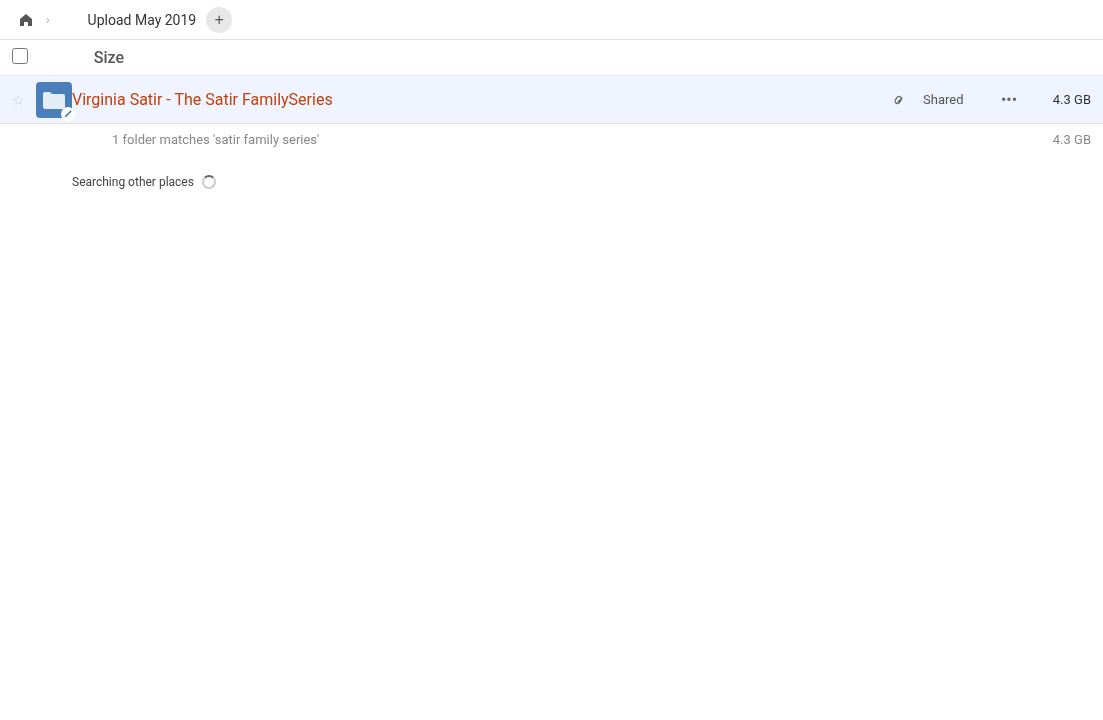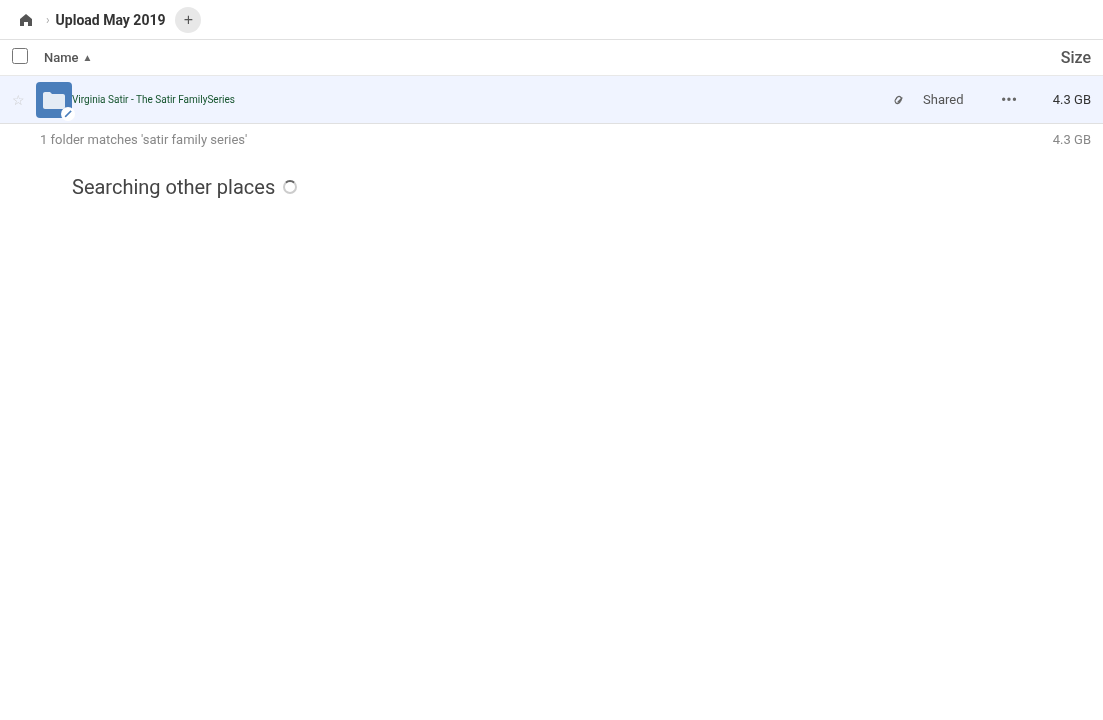--- a/index.html
+++ b/index.html
@@ -41,21 +41,22 @@
 
     .breadcrumb-separator {
       color: #aaa;
       font-size: 12px;
       margin: 0 2px;
     }
 
     .breadcrumb-label {
       font-size: 14px;
       color: #333;
-      font-weight: 700;
+      font-weight: 400;
+      margin-left: 32px;
     }
 
     .add-btn {
       display: flex;
       align-items: center;
       justify-content: center;
       width: 26px;
       height: 26px;
       border-radius: 50%;
       border: none;
@@ -118,22 +119,22 @@
     .row-star {
       width: 24px;
       flex-shrink: 0;
       color: #ccc;
       font-size: 14px;
       cursor: pointer;
     }
 
     .row-name {
       flex: 1;
-      font-size: 10px;
-      color: #14532d;
+      font-size: 16px;
+      color: #c2410c;
     }
 
     .row-shared {
       display: flex;
       align-items: center;
       gap: 16px;
       color: #555;
       font-size: 13px;
       margin-right: 12px;
       width: 90px;
@@ -158,32 +159,32 @@
       font-size: 13px;
       color: #333;
       font-weight: 400;
     }
 
     
     .search-info {
       display: flex;
       align-items: center;
       justify-content: space-between;
-      padding: 8px 12px 8px 40px;
+      padding: 8px 12px 8px 112px;
       font-size: 13px;
       color: #888;
     }
 
     
     .searching-section {
       padding: 20px 12px 20px 72px;
     }
 
     .searching-title {
-      font-size: 20px;
+      font-size: 12px;
       color: #444;
       font-weight: 400;
       display: flex;
       align-items: center;
       gap: 8px;
     }
 
     .spinner {
       width: 14px;
       height: 14px;
@@ -245,24 +246,20 @@
     </svg>
   </div>
   <span class="breadcrumb-separator">›</span>
   <span class="breadcrumb-label">Upload May 2019</span>
   <button class="add-btn">+</button>
 </div>
 
 <div class="column-headers">
   <div class="col-checkbox">
     <input type="checkbox" class="checkbox-el" style="">
-  </div>
-  <div class="col-name">
-    <span>Name</span>
-    <span class="sort-arrow">▲</span>
   </div>
   <div class="col-size">
     <span>Size</span>
   </div>
 </div>
 
 <div class="file-row">
   <div class="row-star">☆</div>
   <div class="folder-wrap">
     <div class="folder-bg">

